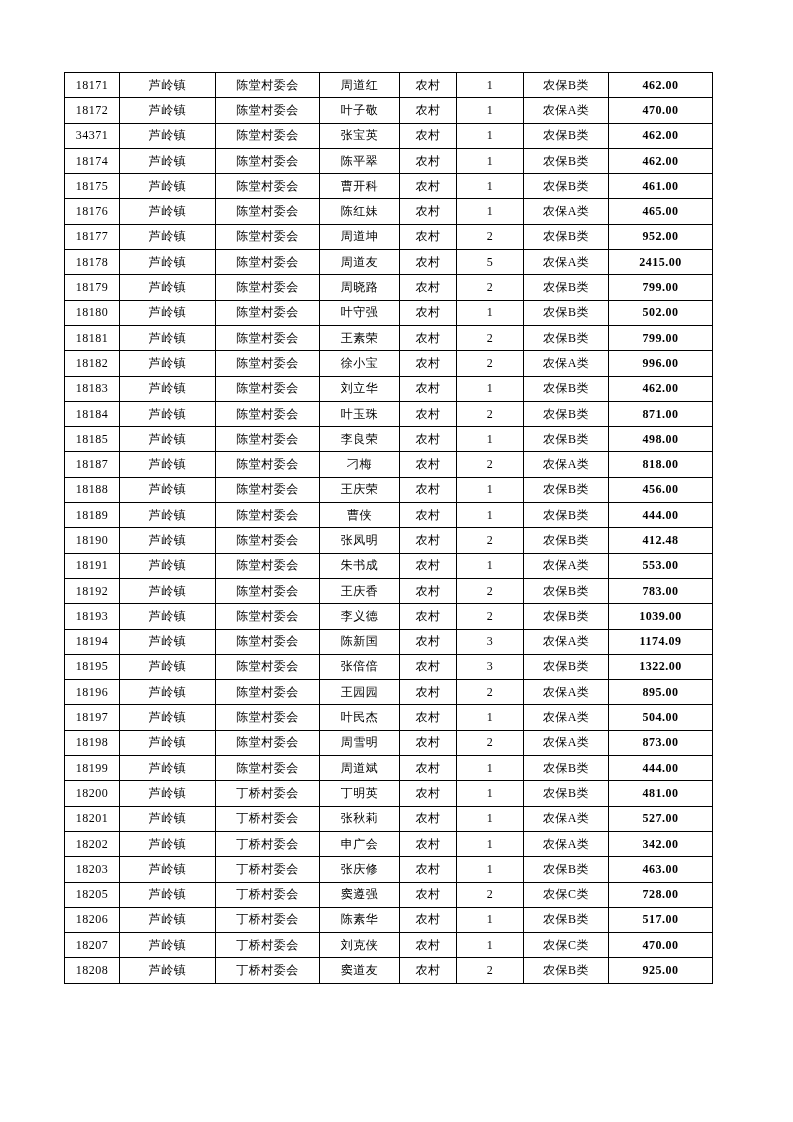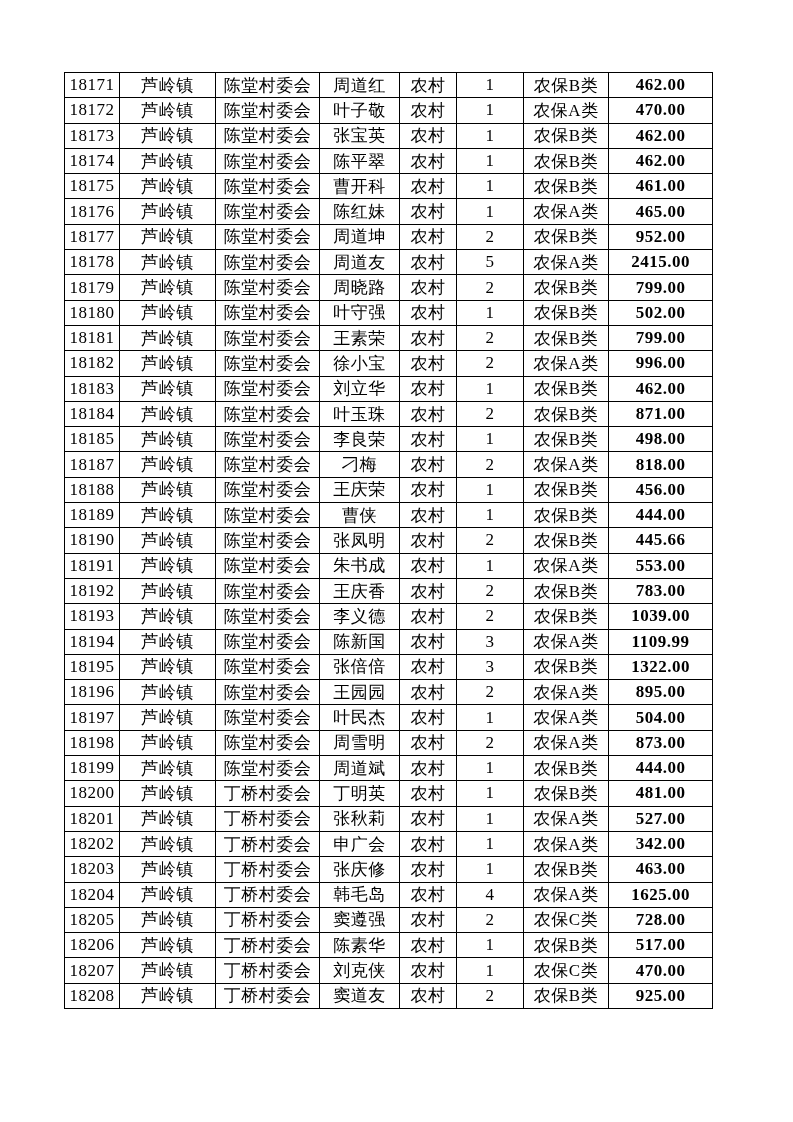--- a/index.html
+++ b/index.html
@@ -22,21 +22,21 @@
     height: 1122px;
     background: #ffffff;
   }
   table.payment-table {
     position: absolute;
     left: 64px;
     top: 72px;
     width: 648px;
     border-collapse: collapse;
     table-layout: fixed;
-    font-size: 17px;
+    font-size: 12px;
   }
   table.payment-table td {
     border: 1px solid #000000;
     height: 24.3px;
     padding: 0;
     text-align: center;
     vertical-align: middle;
     white-space: nowrap;
     overflow: hidden;
     letter-spacing: 0.5px;
@@ -87,21 +87,21 @@
           <td class="col-0">18172</td>
           <td class="col-1">芦岭镇</td>
           <td class="col-2">陈堂村委会</td>
           <td class="col-3">叶子敬</td>
           <td class="col-4">农村</td>
           <td class="col-5">1</td>
           <td class="col-6">农保A类</td>
           <td class="col-7">470.00</td>
         </tr>
         <tr>
-          <td class="col-0">18173</td>
+          <td class="col-0">34371</td>
           <td class="col-1">芦岭镇</td>
           <td class="col-2">陈堂村委会</td>
           <td class="col-3">张宝英</td>
           <td class="col-4">农村</td>
           <td class="col-5">1</td>
           <td class="col-6">农保B类</td>
           <td class="col-7">462.00</td>
         </tr>
         <tr>
           <td class="col-0">18174</td>
@@ -254,21 +254,21 @@
           <td class="col-7">444.00</td>
         </tr>
         <tr>
           <td class="col-0">18190</td>
           <td class="col-1">芦岭镇</td>
           <td class="col-2">陈堂村委会</td>
           <td class="col-3">张凤明</td>
           <td class="col-4">农村</td>
           <td class="col-5">2</td>
           <td class="col-6">农保B类</td>
-          <td class="col-7">445.66</td>
+          <td class="col-7">412.48</td>
         </tr>
         <tr>
           <td class="col-0">18191</td>
           <td class="col-1">芦岭镇</td>
           <td class="col-2">陈堂村委会</td>
           <td class="col-3">朱书成</td>
           <td class="col-4">农村</td>
           <td class="col-5">1</td>
           <td class="col-6">农保A类</td>
           <td class="col-7">553.00</td>
@@ -294,21 +294,21 @@
           <td class="col-7">1039.00</td>
         </tr>
         <tr>
           <td class="col-0">18194</td>
           <td class="col-1">芦岭镇</td>
           <td class="col-2">陈堂村委会</td>
           <td class="col-3">陈新国</td>
           <td class="col-4">农村</td>
           <td class="col-5">3</td>
           <td class="col-6">农保A类</td>
-          <td class="col-7">1109.99</td>
+          <td class="col-7">1174.09</td>
         </tr>
         <tr>
           <td class="col-0">18195</td>
           <td class="col-1">芦岭镇</td>
           <td class="col-2">陈堂村委会</td>
           <td class="col-3">张倍倍</td>
           <td class="col-4">农村</td>
           <td class="col-5">3</td>
           <td class="col-6">农保B类</td>
           <td class="col-7">1322.00</td>
@@ -385,30 +385,20 @@
         </tr>
         <tr>
           <td class="col-0">18203</td>
           <td class="col-1">芦岭镇</td>
           <td class="col-2">丁桥村委会</td>
           <td class="col-3">张庆修</td>
           <td class="col-4">农村</td>
           <td class="col-5">1</td>
           <td class="col-6">农保B类</td>
           <td class="col-7">463.00</td>
-        </tr>
-        <tr>
-          <td class="col-0">18204</td>
-          <td class="col-1">芦岭镇</td>
-          <td class="col-2">丁桥村委会</td>
-          <td class="col-3">韩毛岛</td>
-          <td class="col-4">农村</td>
-          <td class="col-5">4</td>
-          <td class="col-6">农保A类</td>
-          <td class="col-7">1625.00</td>
         </tr>
         <tr>
           <td class="col-0">18205</td>
           <td class="col-1">芦岭镇</td>
           <td class="col-2">丁桥村委会</td>
           <td class="col-3">窦遵强</td>
           <td class="col-4">农村</td>
           <td class="col-5">2</td>
           <td class="col-6">农保C类</td>
           <td class="col-7">728.00</td>

